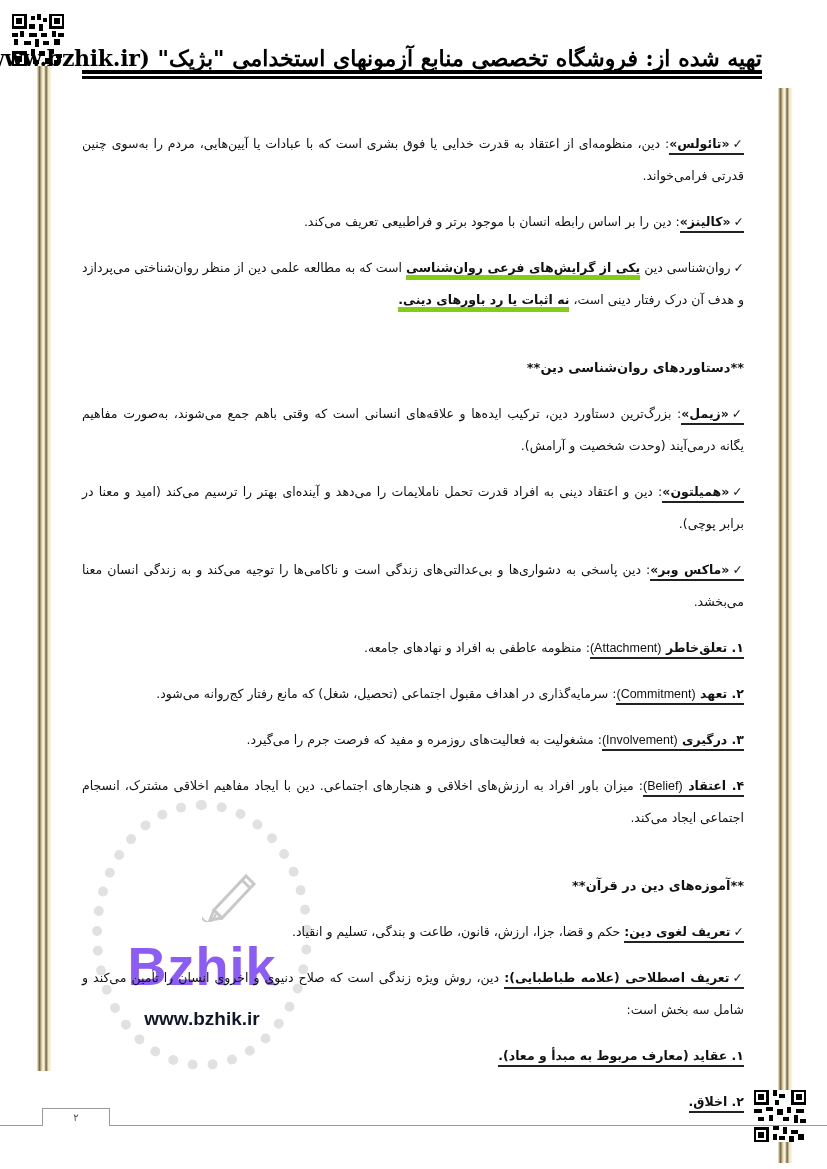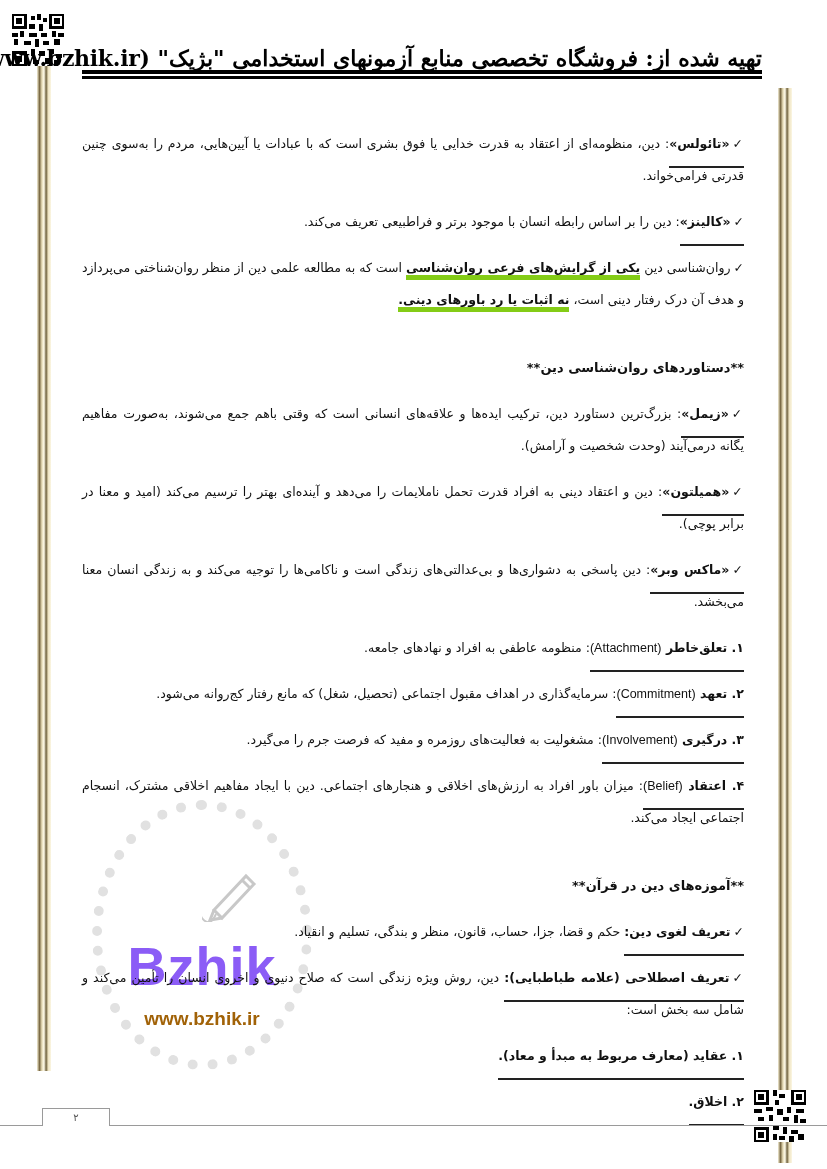--- a/index.html
+++ b/index.html
@@ -36,21 +36,21 @@
   .vborder-left { top: 66px; left: 37px; height: 1005px; }
   .vborder-right { top: 88px; left: 778px; height: 1075px; }
 
   
   .content {
     position: absolute; top: 128px; left: 82px; width: 662px;
     direction: rtl; text-align: justify; font-size: 12.5px; line-height: 32px;
     font-family: "DejaVu Sans", sans-serif;
   }
   .para { margin-bottom: 14px; }
-  .term { font-weight: bold; border-bottom: 2px solid #222; padding-bottom: 15px; margin-top: 15px; }
+  .term { font-weight: bold; border-bottom: 2px solid #222; padding-bottom: 2px; margin-top: 15px; }
   .check { font-family: "DejaVu Sans", sans-serif; margin-left: 3px; }
   .section-title {
     font-weight: bold; font-size: 13px; margin: 36px 0 14px 0;
   }
   .emph { font-weight: bold; border-bottom: 5px solid #84cc16; }
   .num-item { margin-bottom: 14px; }
 
   
   .watermark {
     position: absolute; top: 800px; left: 92px; width: 220px; height: 270px;
@@ -61,21 +61,21 @@
     border: 10px dotted #d7d7d7; opacity: 0.75;
   }
   .wm-brand {
     position: absolute; top: 135px; left: 0; width: 220px; text-align: center;
     font-family: "Liberation Sans", sans-serif; font-weight: bold; font-size: 54px;
     color: #8b5cf6; letter-spacing: 1px;
   }
   .wm-url {
     position: absolute; top: 208px; left: 0; width: 220px; text-align: center;
     font-family: "Liberation Sans", sans-serif; font-weight: bold; font-size: 19px;
-    color: #a16207;
+    color: #0f172a;
   }
   .wm-pencil {
     position: absolute; top: 62px; left: 110px; width: 60px; height: 60px;
   }
 
   
   .footer-rule {
     position: absolute; top: 1125px; left: 0; width: 827px; height: 1px; background: #9a9a9a;
   }
   .page-tab {
@@ -222,21 +222,21 @@
     <span class="term"><span>۳.</span> <span>درگیری</span> <span style="font-weight:normal;font-family:'Liberation Sans',sans-serif;">(Involvement)</span></span><span>: مشغولیت به فعالیت‌های روزمره و مفید که فرصت جرم را می‌گیرد.</span>
   </p>
 
   <p class="num-item">
     <span class="term"><span>۴.</span> <span>اعتقاد</span> <span style="font-weight:normal;font-family:'Liberation Sans',sans-serif;">(Belief)</span></span><span>: میزان باور افراد به ارزش‌های اخلاقی و هنجارهای اجتماعی. دین با ایجاد مفاهیم اخلاقی مشترک، انسجام اجتماعی ایجاد می‌کند.</span>
   </p>
 
   <h2 class="section-title">**آموزه‌های دین در قرآن**</h2>
 
   <p class="para">
-    <span class="term"><span class="check">✓</span><span>تعریف لغوی دین:</span></span><span> حکم و قضا، جزا، حساب، قانون، منظر و بندگی، تسلیم و انقیاد.</span>
+    <span class="term"><span class="check">✓</span><span>تعریف لغوی دین:</span></span><span> حکم و قضا، جزا، ارزش، قانون، طاعت و بندگی، تسلیم و انقیاد.</span>
   </p>
 
   <p class="para">
     <span class="term"><span class="check">✓</span><span>تعریف اصطلاحی (علامه طباطبایی):</span></span><span> دین، روش ویژه زندگی است که صلاح دنیوی و اخروی انسان را تأمین می‌کند و شامل سه بخش است:</span>
   </p>
 
   <p class="num-item">
     <span class="term">۱. عقاید (معارف مربوط به مبدأ و معاد).</span>
   </p>
 

